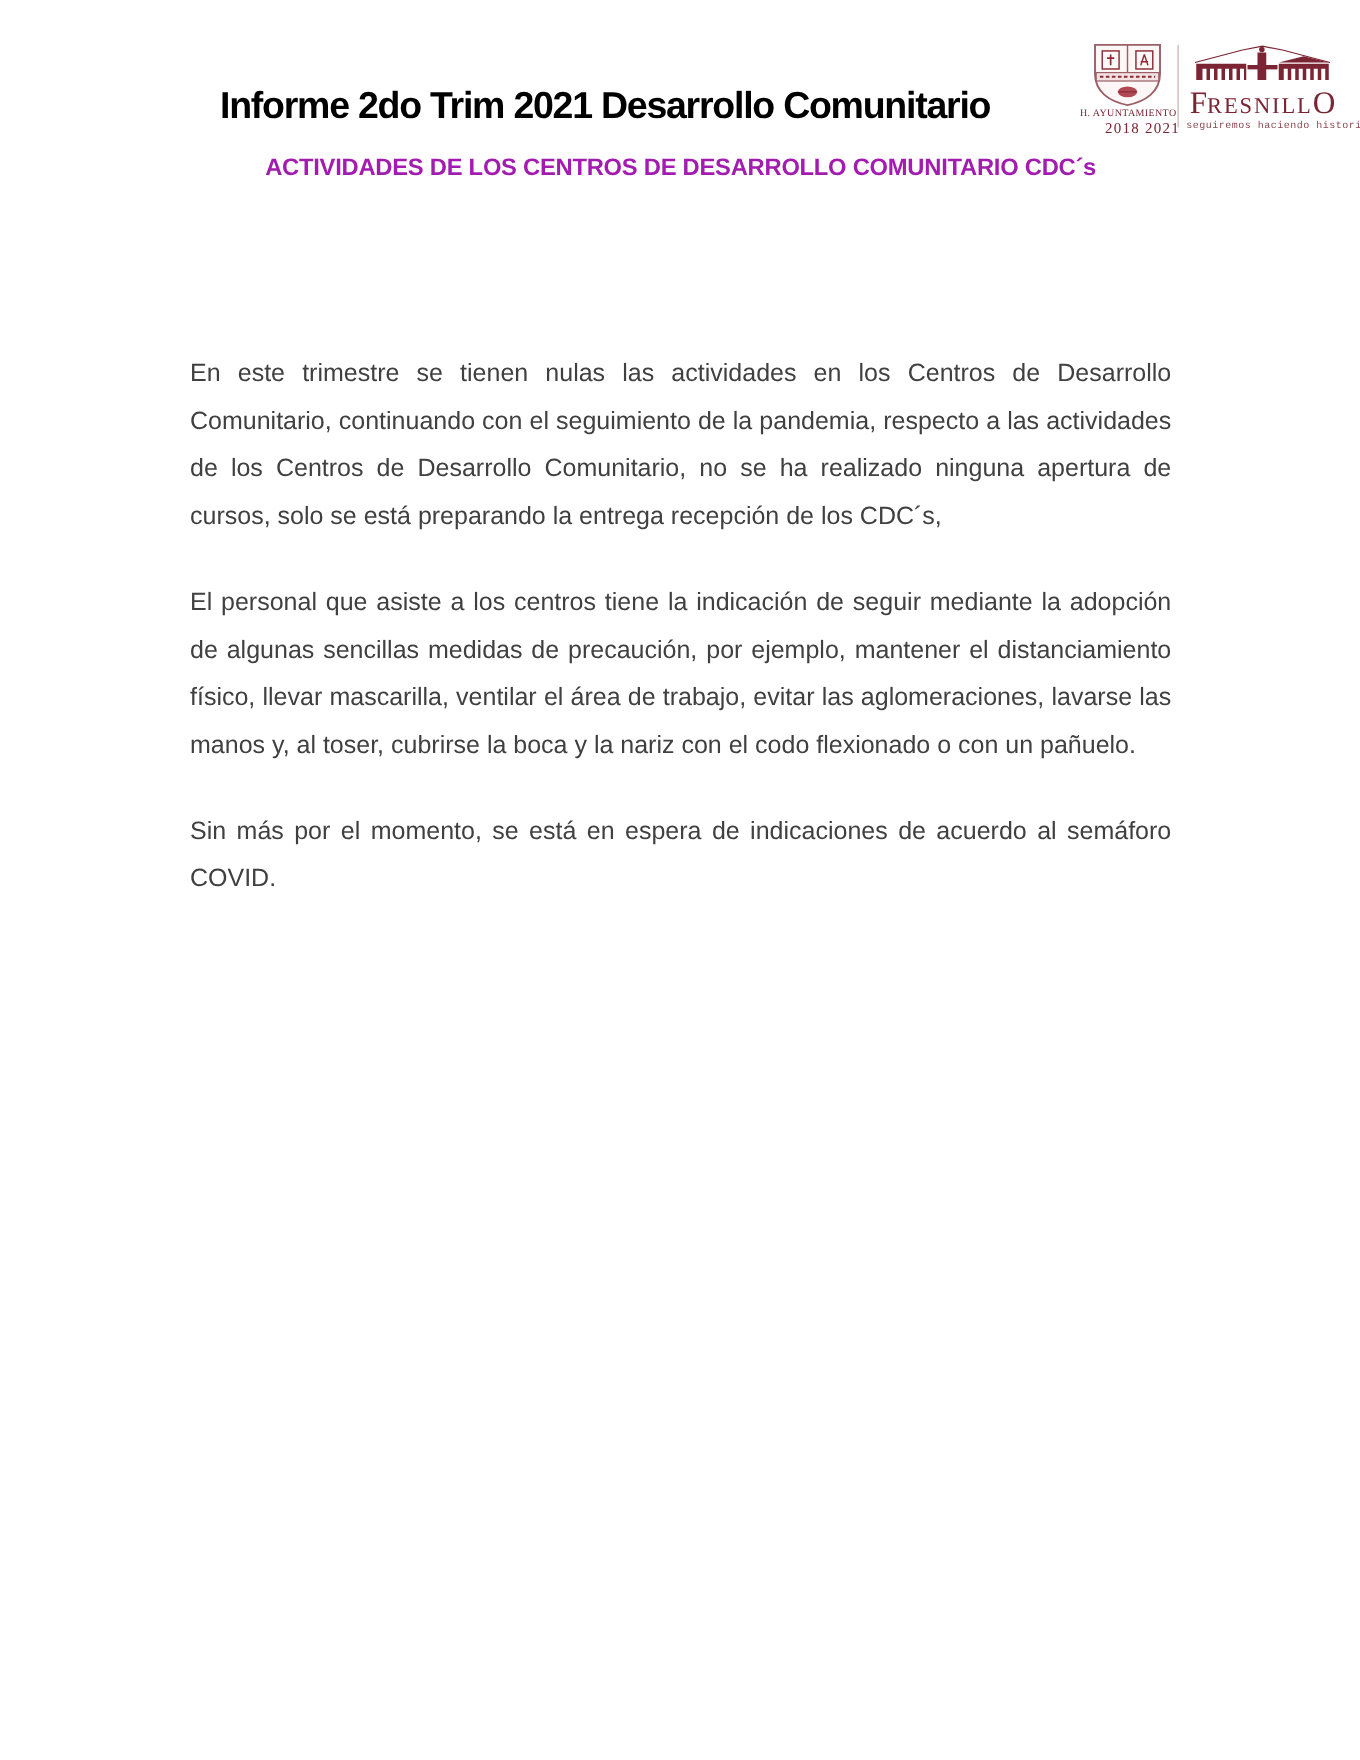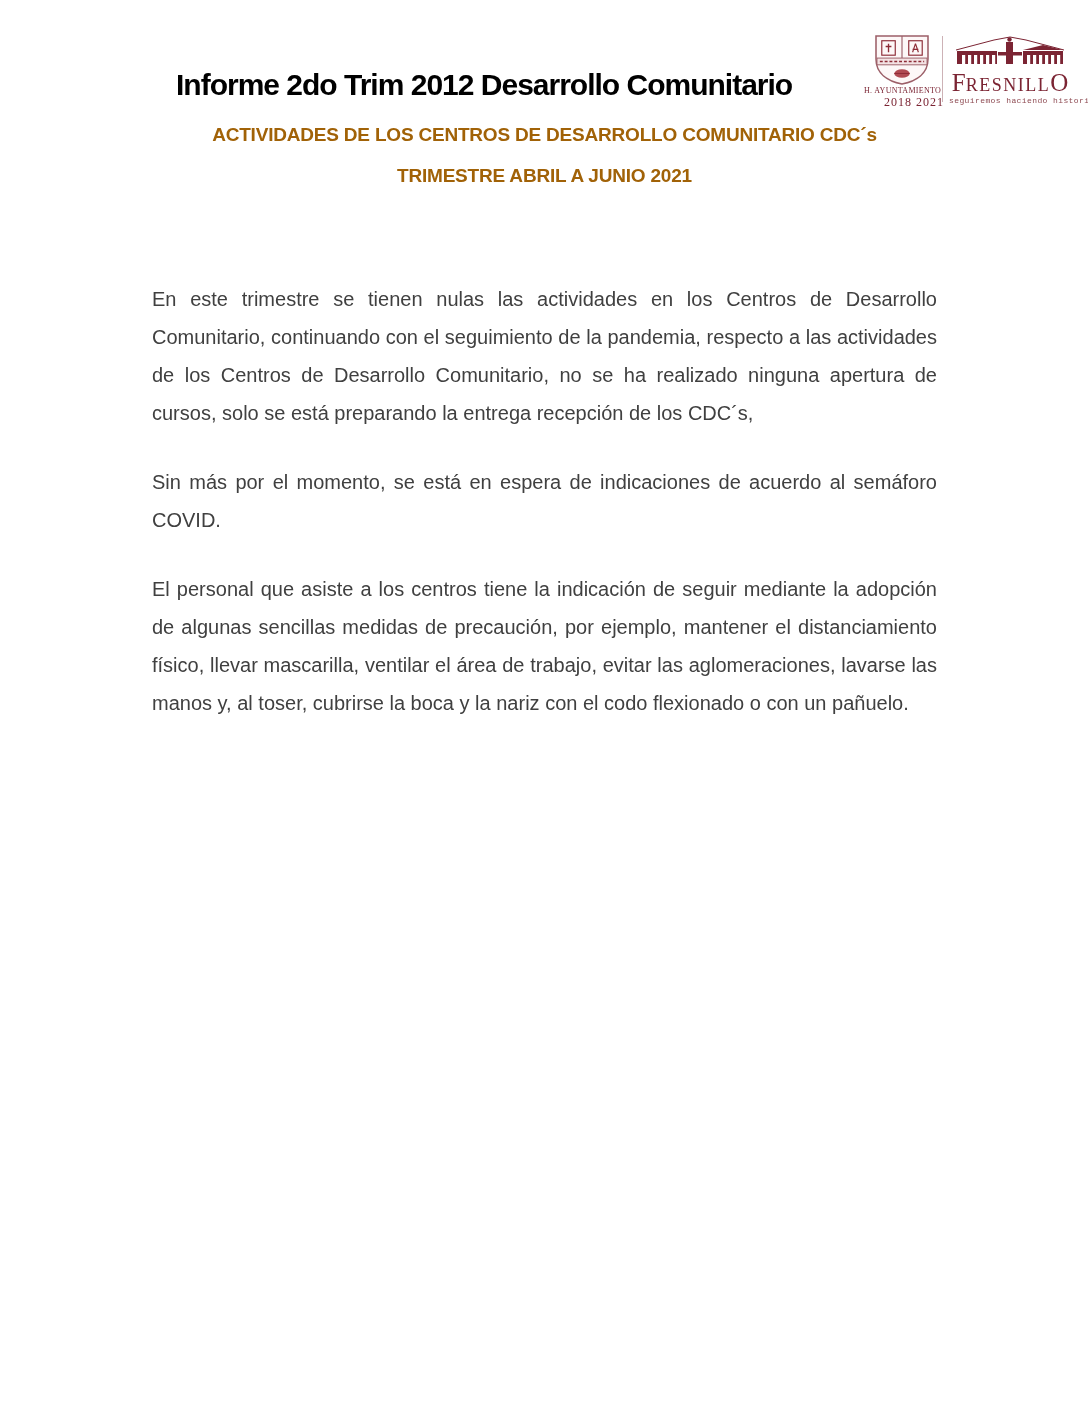--- a/index.html
+++ b/index.html
@@ -33,21 +33,21 @@
 
   
   .subtitle {
     position: absolute;
     left: 152px;
     width: 785px;
     text-align: center;
     font-weight: bold;
     font-size: 19px;
     letter-spacing: -0.2px;
-    color: #a16207;
+    color: #a21caf;
     white-space: nowrap;
   }
   .subtitle.s1 { top: 124px; }
   .subtitle.s2 { top: 165px; }
 
   
   .logos {
     position: absolute;
     left: 864px;
     top: 34px;
@@ -123,21 +123,21 @@
     text-align: justify;
     color: #404040;
     font-family: "Liberation Sans", "DejaVu Sans", sans-serif;
   }
 </style>
 </head>
 <body>
 
 <div class="page">
 
-  <h1 class="title">Informe 2do Trim 2012 Desarrollo Comunitario</h1>
+  <h1 class="title">Informe 2do Trim 2021 Desarrollo Comunitario</h1>
 
   <div class="logos">
 
     <div class="crest">
       <svg width="62" height="52" viewBox="0 0 64 54">
         <path d="M5,2 H59 V26 C59,41 47,49 32,52 C17,49 5,41 5,26 Z" fill="#fdf7f7" stroke="#9c5f68" stroke-width="1.6"></path>
         <line x1="32" y1="2" x2="32" y2="25" stroke="#9c5f68" stroke-width="1.2"></line>
         <rect x="11" y="7" width="14" height="15" fill="none" stroke="#8d2b36" stroke-width="1.2"></rect>
         <rect x="39" y="7" width="14" height="15" fill="none" stroke="#8d2b36" stroke-width="1.2"></rect>
         <path d="M18,10 v9 M15,13 h6" stroke="#8d2b36" stroke-width="1.4" fill="none"></path>
@@ -175,21 +175,20 @@
         <rect x="103" y="21" width="3.2" height="9" fill="#ffffff"></rect>
         <path d="M69,16 L89,11 L109,16 Z" fill="#7b2433"></path>
       </svg>
       <div class="wordmark"><span class="big">F</span><span class="mid">RESNILL</span><span class="big">O</span></div>
       <div class="tagline">seguiremos haciendo historia</div>
     </div>
 
   </div>
 
   <div class="subtitle s1">ACTIVIDADES DE LOS CENTROS DE DESARROLLO COMUNITARIO CDC´s</div>
-  <div class="subtitle s2">TRIMESTRE ABRIL A JUNIO 2021</div>
 
   <div class="doc-body">
     <p>En este trimestre se tienen nulas las actividades en los Centros de Desarrollo Comunitario, continuando con el seguimiento de la pandemia, respecto a las actividades de los Centros de Desarrollo Comunitario, no se ha realizado ninguna apertura de cursos, solo se está preparando la entrega recepción de los CDC´s,</p>
+    <p>El personal que asiste a los centros tiene la indicación de seguir mediante la adopción de algunas sencillas medidas de precaución, por ejemplo, mantener el distanciamiento físico, llevar mascarilla, ventilar el área de trabajo, evitar las aglomeraciones, lavarse las manos y, al toser, cubrirse la boca y la nariz con el codo flexionado o con un pañuelo.</p>
     <p>Sin más por el momento, se está en espera de indicaciones de acuerdo al semáforo COVID.</p>
-    <p>El personal que asiste a los centros tiene la indicación de seguir mediante la adopción de algunas sencillas medidas de precaución, por ejemplo, mantener el distanciamiento físico, llevar mascarilla, ventilar el área de trabajo, evitar las aglomeraciones, lavarse las manos y, al toser, cubrirse la boca y la nariz con el codo flexionado o con un pañuelo.</p>
   </div>
 
 </div>
 
 </body></html>

